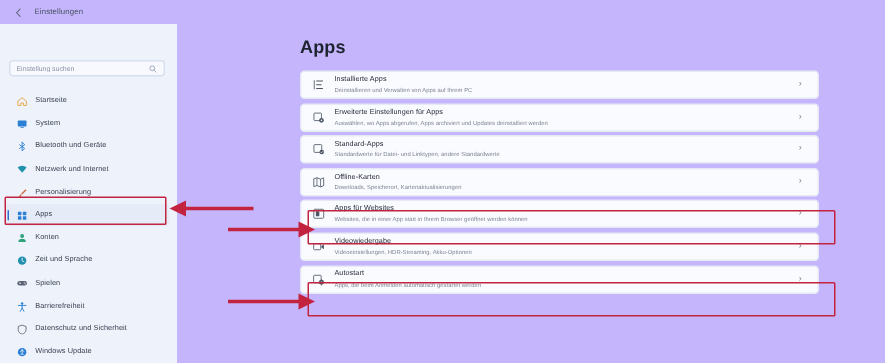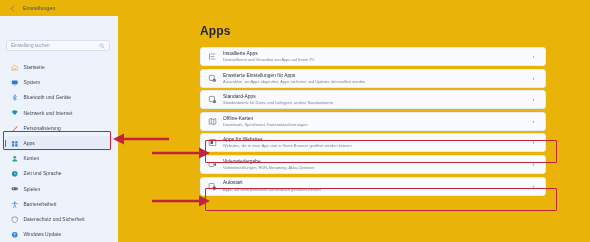--- a/index.html
+++ b/index.html
@@ -12,21 +12,21 @@
     overflow: hidden;
     background: #eef2fb;
     font-family: "Liberation Sans", sans-serif;
     -webkit-font-smoothing: antialiased;
   }
 
   #app {
     position: relative;
     width: 590px;
     height: 242px;
-    background: #eab308;
+    background: #c4b5fd;
   }
 
   
   .titlebar {
     position: absolute;
     left: 0; top: 0;
     width: 590px; height: 16px;
     display: flex;
     align-items: center;
     gap: 6px;

